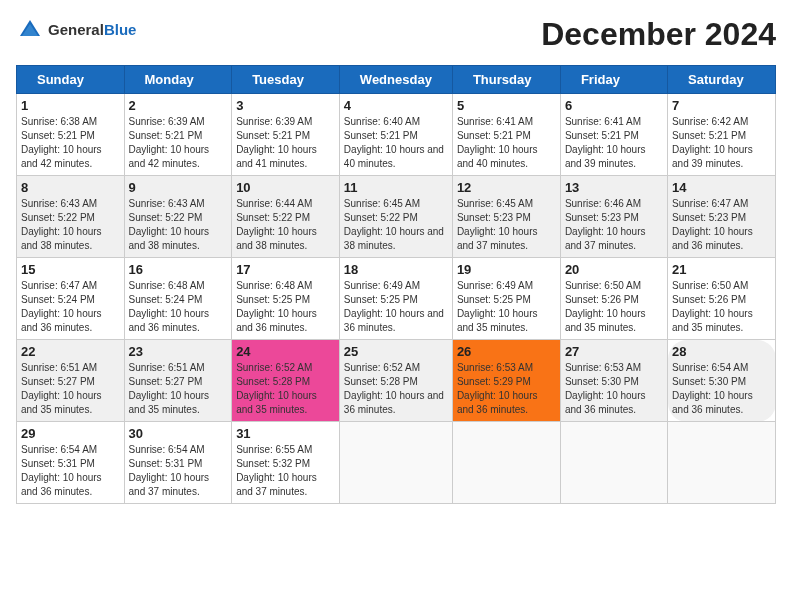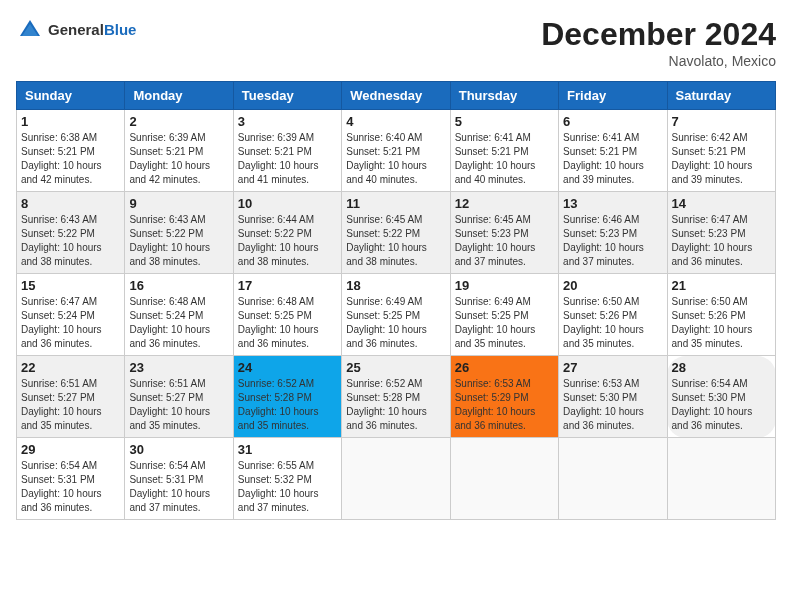--- a/index.html
+++ b/index.html
@@ -46,21 +46,21 @@
     .calendar {
       width: 100%;
       border-collapse: collapse;
       border: 1px solid #ccc;
     }
     .calendar th {
       background: #1a6bbd;
       color: #fff;
       font-size: 13px;
       font-weight: bold;
-      padding: 6px 8px;
+      padding: 6px 20px;
       text-align: left;
       border: 1px solid #1558a0;
     }
     .calendar td {
       vertical-align: top;
       border: 1px solid #ccc;
       padding: 4px 4px;
       width: calc(100% / 7);
       font-size: 10px;
       color: #333;
@@ -101,21 +101,20 @@
       <polygon points="14,4 24,20 4,20" fill="#1a6bbd"></polygon>
       <polygon points="14,8 22,20 6,20" fill="#4a9de0" opacity="0.5"></polygon>
     </svg>
     <div class="logo-text">
       <span style="font-size:15px;font-weight:bold;color:#333;">General</span>
       <span style="font-size:15px;font-weight:bold;color:#1a6bbd;">Blue</span>
     </div>
   </div>
   <div class="title-area">
     <div class="month-title">December 2024</div>
-    <div class="location">Navolato, Mexico</div>
   </div>
 </div>
 
 <table class="calendar">
   <thead>
     <tr>
       <th>Sunday</th>
       <th>Monday</th>
       <th>Tuesday</th>
       <th>Wednesday</th>
@@ -148,21 +147,21 @@
         <td><span class="day-num">16</span><span class="day-info">Sunrise: 6:48 AM<br>Sunset: 5:24 PM<br>Daylight: 10 hours and 36 minutes.</span></td>
         <td><span class="day-num">17</span><span class="day-info">Sunrise: 6:48 AM<br>Sunset: 5:25 PM<br>Daylight: 10 hours and 36 minutes.</span></td>
         <td><span class="day-num">18</span><span class="day-info">Sunrise: 6:49 AM<br>Sunset: 5:25 PM<br>Daylight: 10 hours and 36 minutes.</span></td>
         <td><span class="day-num">19</span><span class="day-info">Sunrise: 6:49 AM<br>Sunset: 5:25 PM<br>Daylight: 10 hours and 35 minutes.</span></td>
         <td><span class="day-num">20</span><span class="day-info">Sunrise: 6:50 AM<br>Sunset: 5:26 PM<br>Daylight: 10 hours and 35 minutes.</span></td>
         <td><span class="day-num">21</span><span class="day-info">Sunrise: 6:50 AM<br>Sunset: 5:26 PM<br>Daylight: 10 hours and 35 minutes.</span></td>
       </tr>
       <tr style="">
         <td style="background: rgb(240, 240, 240);"><span class="day-num">22</span><span class="day-info">Sunrise: 6:51 AM<br>Sunset: 5:27 PM<br>Daylight: 10 hours and 35 minutes.</span></td>
         <td style="background: rgb(240, 240, 240);"><span class="day-num">23</span><span class="day-info">Sunrise: 6:51 AM<br>Sunset: 5:27 PM<br>Daylight: 10 hours and 35 minutes.</span></td>
-        <td style="background: #0ea5e9; margin-left: 32px;"><span class="day-num">24</span><span class="day-info">Sunrise: 6:52 AM<br>Sunset: 5:28 PM<br>Daylight: 10 hours and 35 minutes.</span></td>
+        <td style="background: #ec4899; margin-left: 32px;"><span class="day-num">24</span><span class="day-info">Sunrise: 6:52 AM<br>Sunset: 5:28 PM<br>Daylight: 10 hours and 35 minutes.</span></td>
         <td style="background: rgb(240, 240, 240);"><span class="day-num">25</span><span class="day-info">Sunrise: 6:52 AM<br>Sunset: 5:28 PM<br>Daylight: 10 hours and 36 minutes.</span></td>
         <td style="background: #f97316;"><span class="day-num">26</span><span class="day-info">Sunrise: 6:53 AM<br>Sunset: 5:29 PM<br>Daylight: 10 hours and 36 minutes.</span></td>
         <td style="background: rgb(240, 240, 240);"><span class="day-num">27</span><span class="day-info">Sunrise: 6:53 AM<br>Sunset: 5:30 PM<br>Daylight: 10 hours and 36 minutes.</span></td>
         <td style="background: rgb(240, 240, 240); border-radius: 19px;"><span class="day-num">28</span><span class="day-info">Sunrise: 6:54 AM<br>Sunset: 5:30 PM<br>Daylight: 10 hours and 36 minutes.</span></td>
       </tr>
       <tr>
         <td><span class="day-num">29</span><span class="day-info">Sunrise: 6:54 AM<br>Sunset: 5:31 PM<br>Daylight: 10 hours and 36 minutes.</span></td>
         <td><span class="day-num">30</span><span class="day-info">Sunrise: 6:54 AM<br>Sunset: 5:31 PM<br>Daylight: 10 hours and 37 minutes.</span></td>
         <td><span class="day-num">31</span><span class="day-info">Sunrise: 6:55 AM<br>Sunset: 5:32 PM<br>Daylight: 10 hours and 37 minutes.</span></td>
         <td class="empty-cell"></td>

